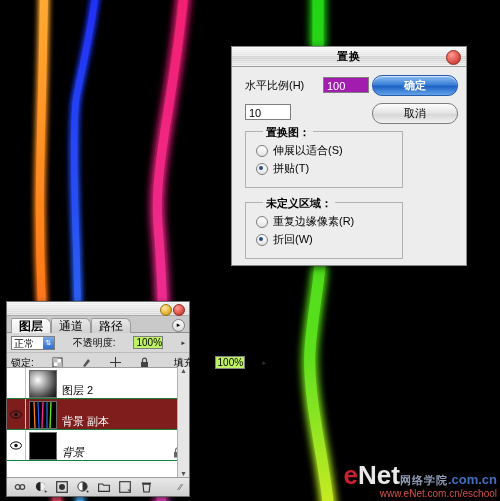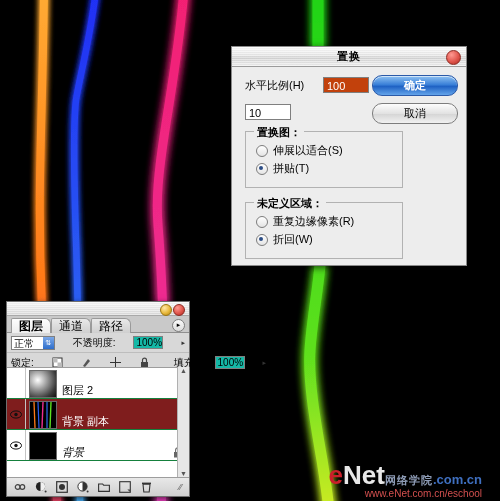--- a/index.html
+++ b/index.html
@@ -35,42 +35,42 @@
   }
   #dlg-body{padding:10px 0 0 0;position:relative;height:198px;}
 
   .field-row{display:flex;align-items:center;margin:0 0 11px 13px;}
   .field-label{width:78px;font-size:11px;}
   .num-input{
     width:46px;height:16px;border:1px solid #7f7f7f;background:#fff;
     font-size:11px;font-family:"Liberation Sans",sans-serif;
     padding:0 3px;line-height:16px;box-sizing:border-box;color:#000;
   }
-  .num-input.sel{background:#c2410c;color:#fff;}
+  .num-input.sel{background:#a21caf;color:#fff;}
 
   #dlg-buttons{position:absolute;right:10px;top:8px;width:84px;}
   .dlg-btn{
     width:84px;height:19px;border-radius:10px;border:1px solid #7d7d7d;
     font-size:11px;text-align:center;line-height:18px;margin-bottom:7px;
     background:linear-gradient(to bottom,#fdfdfd,#e2e2e2 50%,#d4d4d4 51%,#f1f1f1);
     color:#000;cursor:default;
   }
   .dlg-btn.primary{
     border:1px solid #2b5aa8;color:#fff;font-weight:bold;
     background:linear-gradient(to bottom,#8fc2f2,#3a80d8 45%,#1f62c4 55%,#63a4ea);
     box-shadow:inset 0 1px 0 rgba(255,255,255,.6);
   }
 
   .group{
     position:relative;margin:4px 0 0 13px;width:140px;
     border:1px solid #b2b2b2;padding:10px 8px 8px 8px;
   }
   .group + .group{margin-top:14px;}
   .group-title{
-    position:absolute;top:-7px;left:8px;background:#ededed;padding:0 3px;
+    position:absolute;top:-7px;left:17px;background:#ededed;padding:0 3px;
     font-size:11px;font-weight:bold;
   }
   .radio-row{display:flex;align-items:center;margin:1px 0 3px 2px;font-size:11px;}
   .radio{
     width:10px;height:10px;border-radius:50%;margin-right:5px;flex:0 0 auto;
     border:1px solid #7d7d7d;background:linear-gradient(to bottom,#fff,#e4e4e4);
     position:relative;
   }
   .radio.on::after{
     content:"";position:absolute;left:2px;top:2px;width:4px;height:4px;border-radius:50%;
@@ -117,21 +117,21 @@
     width:62px;height:14px;font-size:10px;line-height:13px;padding:0 2px;
     border:1px solid #7f7f7f;background:#fff;position:relative;box-sizing:border-box;
   }
   .blend-arrow{
     position:absolute;right:0;top:0;width:11px;height:12px;
     background:linear-gradient(to bottom,#7ba8e8,#2f6fcc);color:#fff;
     font-size:7px;text-align:center;line-height:12px;
   }
   .lp-lbl{font-size:10px;white-space:nowrap;}
   .pct-box{
-    width:30px;height:13px;border:1px solid #7f7f7f;background:#14b8a6;
+    width:30px;height:13px;border:1px solid #7f7f7f;background:#bef264;
     font-size:10px;line-height:12px;text-align:left;padding:0 2px;box-sizing:border-box;
   }
   .pct-arrow{font-size:7px;color:#333;}
   .lock-ico{width:11px;height:11px;display:inline-block;}
 
   #layer-list{position:absolute;left:0;right:0;top:65px;bottom:19px;background:#fff;border-top:1px solid #9d9d9d;}
   .layer-item{display:flex;align-items:flex-end;height:30px;border-bottom:1px solid #15803d;background:#fff;}
   .layer-item.selected{background:#7f1d1d;color:#fff;}
   .eye-cell{width:18px;height:30px;display:flex;align-items:center;justify-content:center;
             border-right:1px solid #c4c4c4;flex:0 0 auto;}
@@ -143,21 +143,21 @@
   #lp-scroll .arw{font-size:7px;text-align:center;color:#555;}
 
   #lp-bottom{
     position:absolute;left:0;right:0;bottom:0;height:18px;
     background:linear-gradient(to bottom,#e8e8e8,#cfcfcf);
     border-top:1px solid #9d9d9d;display:flex;align-items:center;gap:9px;padding:0 7px;
   }
   .lp-btn{width:12px;height:12px;display:flex;align-items:center;justify-content:center;}
 
   
-  #watermark{position:absolute;right:18px;bottom:2px;text-align:right;line-height:1;}
+  #watermark{position:absolute;right:3px;bottom:2px;text-align:right;line-height:1;}
   #wm-main{font-size:26px;font-weight:bold;font-family:"Liberation Sans",sans-serif;white-space:nowrap;}
   #wm-e{color:#c9202a;}#wm-net{color:#e8e8e8;}
   #wm-cn{color:#3f6fbf;font-size:13px;}
   #wm-han{color:#8d9bb5;font-size:11px;letter-spacing:1px;}
   #wm-url{font-size:10px;color:#d4504f;margin-top:1px;white-space:nowrap;}
 </style>
 </head>
 <body>
 
 <div id="canvas">

